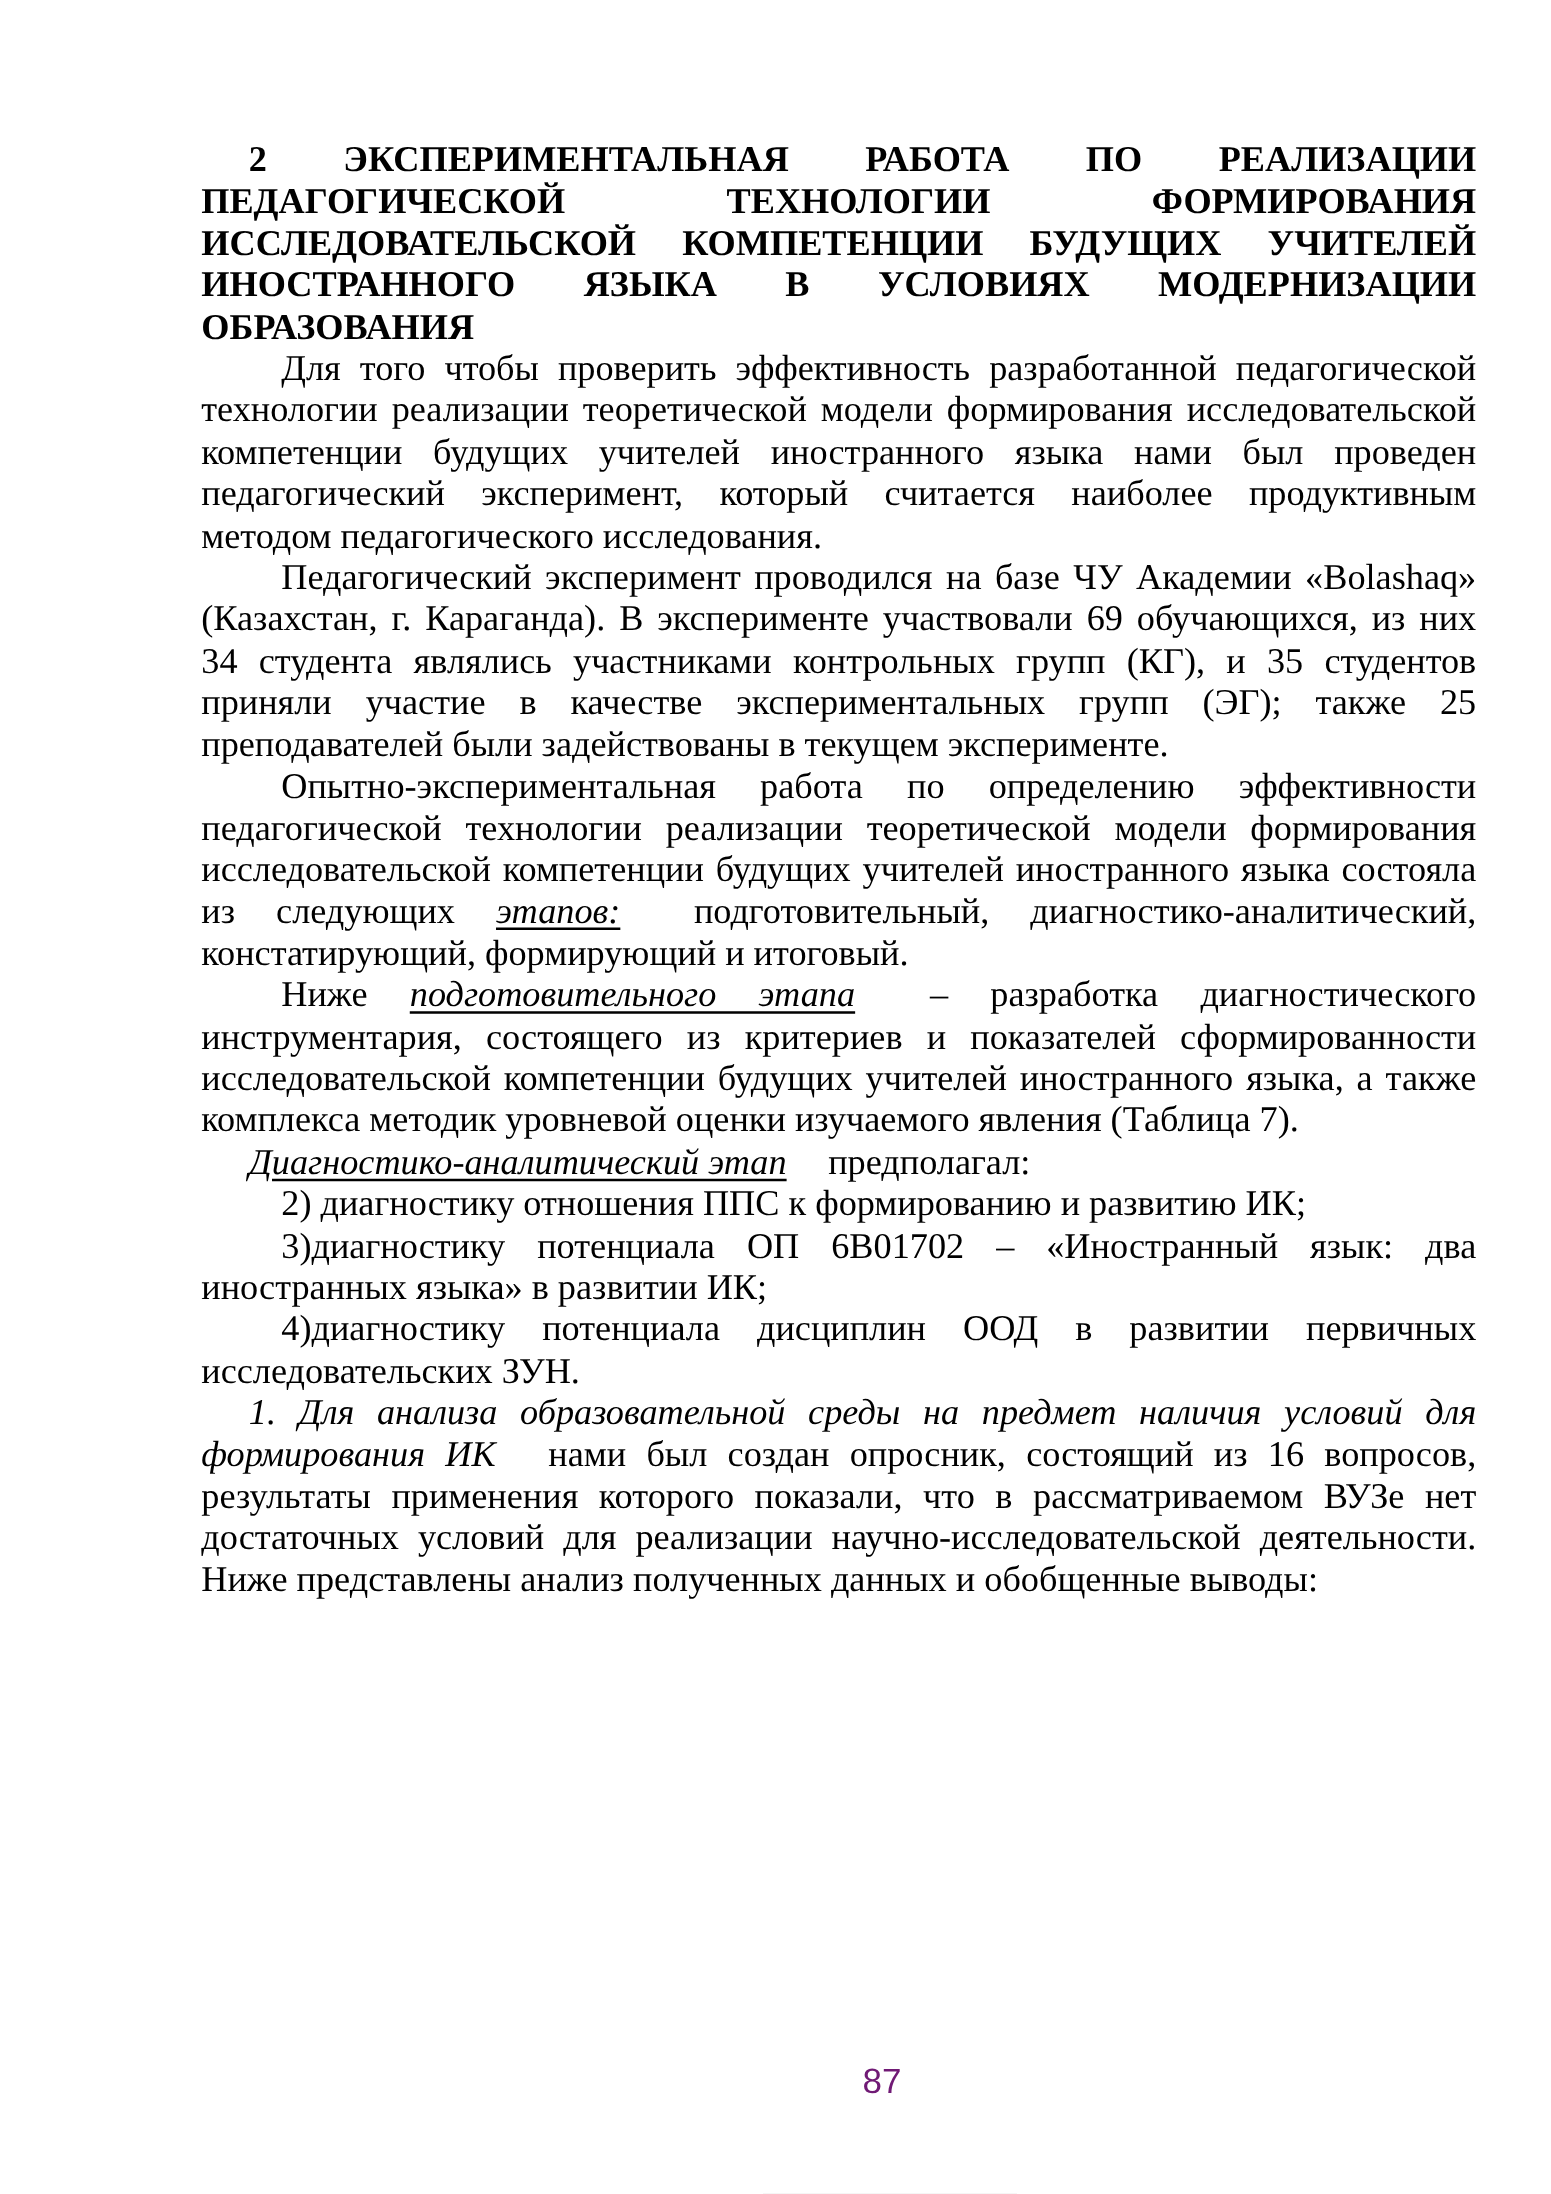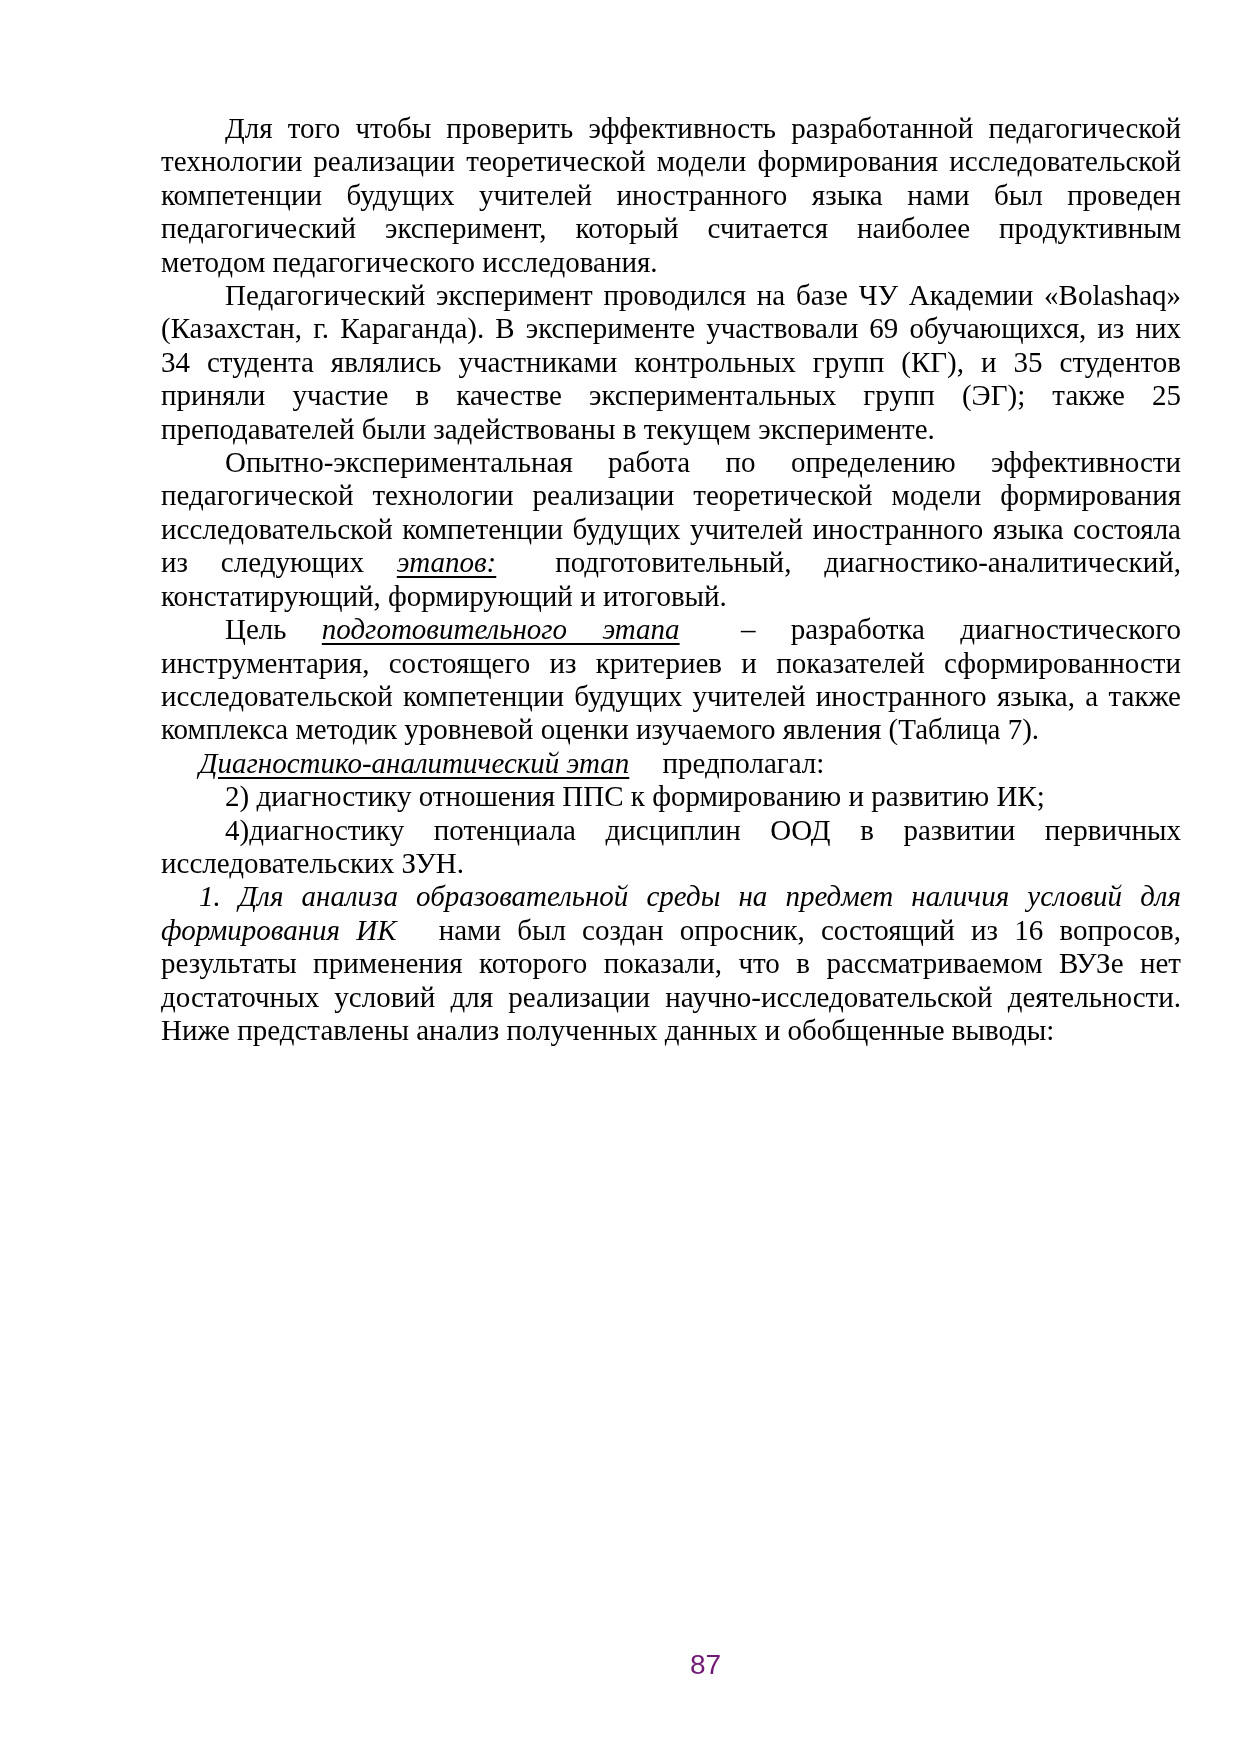--- a/index.html
+++ b/index.html
@@ -58,25 +58,27 @@
     font-size: 28px;
     line-height: 30px;
     color: #701a75;
   }
 </style>
 </head>
 <body>
 
 <div class="page">
   <div class="content">
+    <h1 class="chapter-heading">2 ЭКСПЕРИМЕНТАЛЬНАЯ РАБОТА ПО РЕАЛИЗАЦИИ ПЕДАГОГИЧЕСКОЙ ТЕХНОЛОГИИ ФОРМИРОВАНИЯ ИССЛЕДОВАТЕЛЬСКОЙ КОМПЕТЕНЦИИ БУДУЩИХ УЧИТЕЛЕЙ ИНОСТРАННОГО ЯЗЫКА В УСЛОВИЯХ МОДЕРНИЗАЦИИ ОБРАЗОВАНИЯ</h1>
     <div id="paragraphs">
         <p><span class="run-normal">Для того чтобы проверить эффективность разработанной педагогической технологии реализации теоретической модели формирования исследовательской компетенции будущих учителей иностранного языка нами был проведен педагогический эксперимент, который считается наиболее продуктивным методом педагогического исследования.</span></p>
         <p><span class="run-normal">Педагогический эксперимент проводился на базе ЧУ Академии «Bolashaq» (Казахстан, г. Караганда). В эксперименте участвовали 69 обучающихся, из них 34 студента являлись участниками контрольных групп (КГ), и 35 студентов приняли участие в качестве экспериментальных групп (ЭГ); также 25 преподавателей были задействованы в текущем эксперименте.</span></p>
         <p><span class="run-normal">Опытно-экспериментальная работа по определению эффективности педагогической технологии реализации теоретической модели формирования исследовательской компетенции будущих учителей иностранного языка состояла из следующих </span><span class="run-italic-underline">этапов:</span><span class="run-normal"> подготовительный, диагностико-аналитический, констатирующий, формирующий и итоговый.</span></p>
-        <p><span class="run-normal">Цель </span><span class="run-italic-underline">подготовительного этапа</span><span class="run-normal"> – разработка диагностического инструментария, состоящего из критериев и показателей сформированности исследовательской компетенции будущих учителей иностранного языка, а также комплекса методик уровневой оценки изучаемого явления (Таблица 7).</span></p>
+        <p><span class="run-normal">Ниже </span><span class="run-italic-underline">подготовительного этапа</span><span class="run-normal"> – разработка диагностического инструментария, состоящего из критериев и показателей сформированности исследовательской компетенции будущих учителей иностранного языка, а также комплекса методик уровневой оценки изучаемого явления (Таблица 7).</span></p>
         <p><span class="run-italic-underline">Диагностико-аналитический этап</span><span class="run-normal"> предполагал:</span></p>
         <p><span class="run-normal">2) диагностику отношения ППС к формированию и развитию ИК;</span></p>
+        <p><span class="run-normal">3)диагностику потенциала ОП 6В01702 – «Иностранный язык: два иностранных языка» в развитии ИК;</span></p>
         <p><span class="run-normal">4)диагностику потенциала дисциплин ООД в развитии первичных исследовательских ЗУН.</span></p>
         <p><span class="run-italic">1. Для анализа образовательной среды на предмет наличия условий для формирования ИК</span><span class="run-normal"> нами был создан опросник, состоящий из 16 вопросов, результаты применения которого показали, что в рассматриваемом ВУЗе нет достаточных условий для реализации научно-исследовательской деятельности. Ниже представлены анализ полученных данных и обобщенные выводы:</span></p>
       </div>
   </div>
   <div class="page-number">87</div>
 </div>
 
 </body></html>

